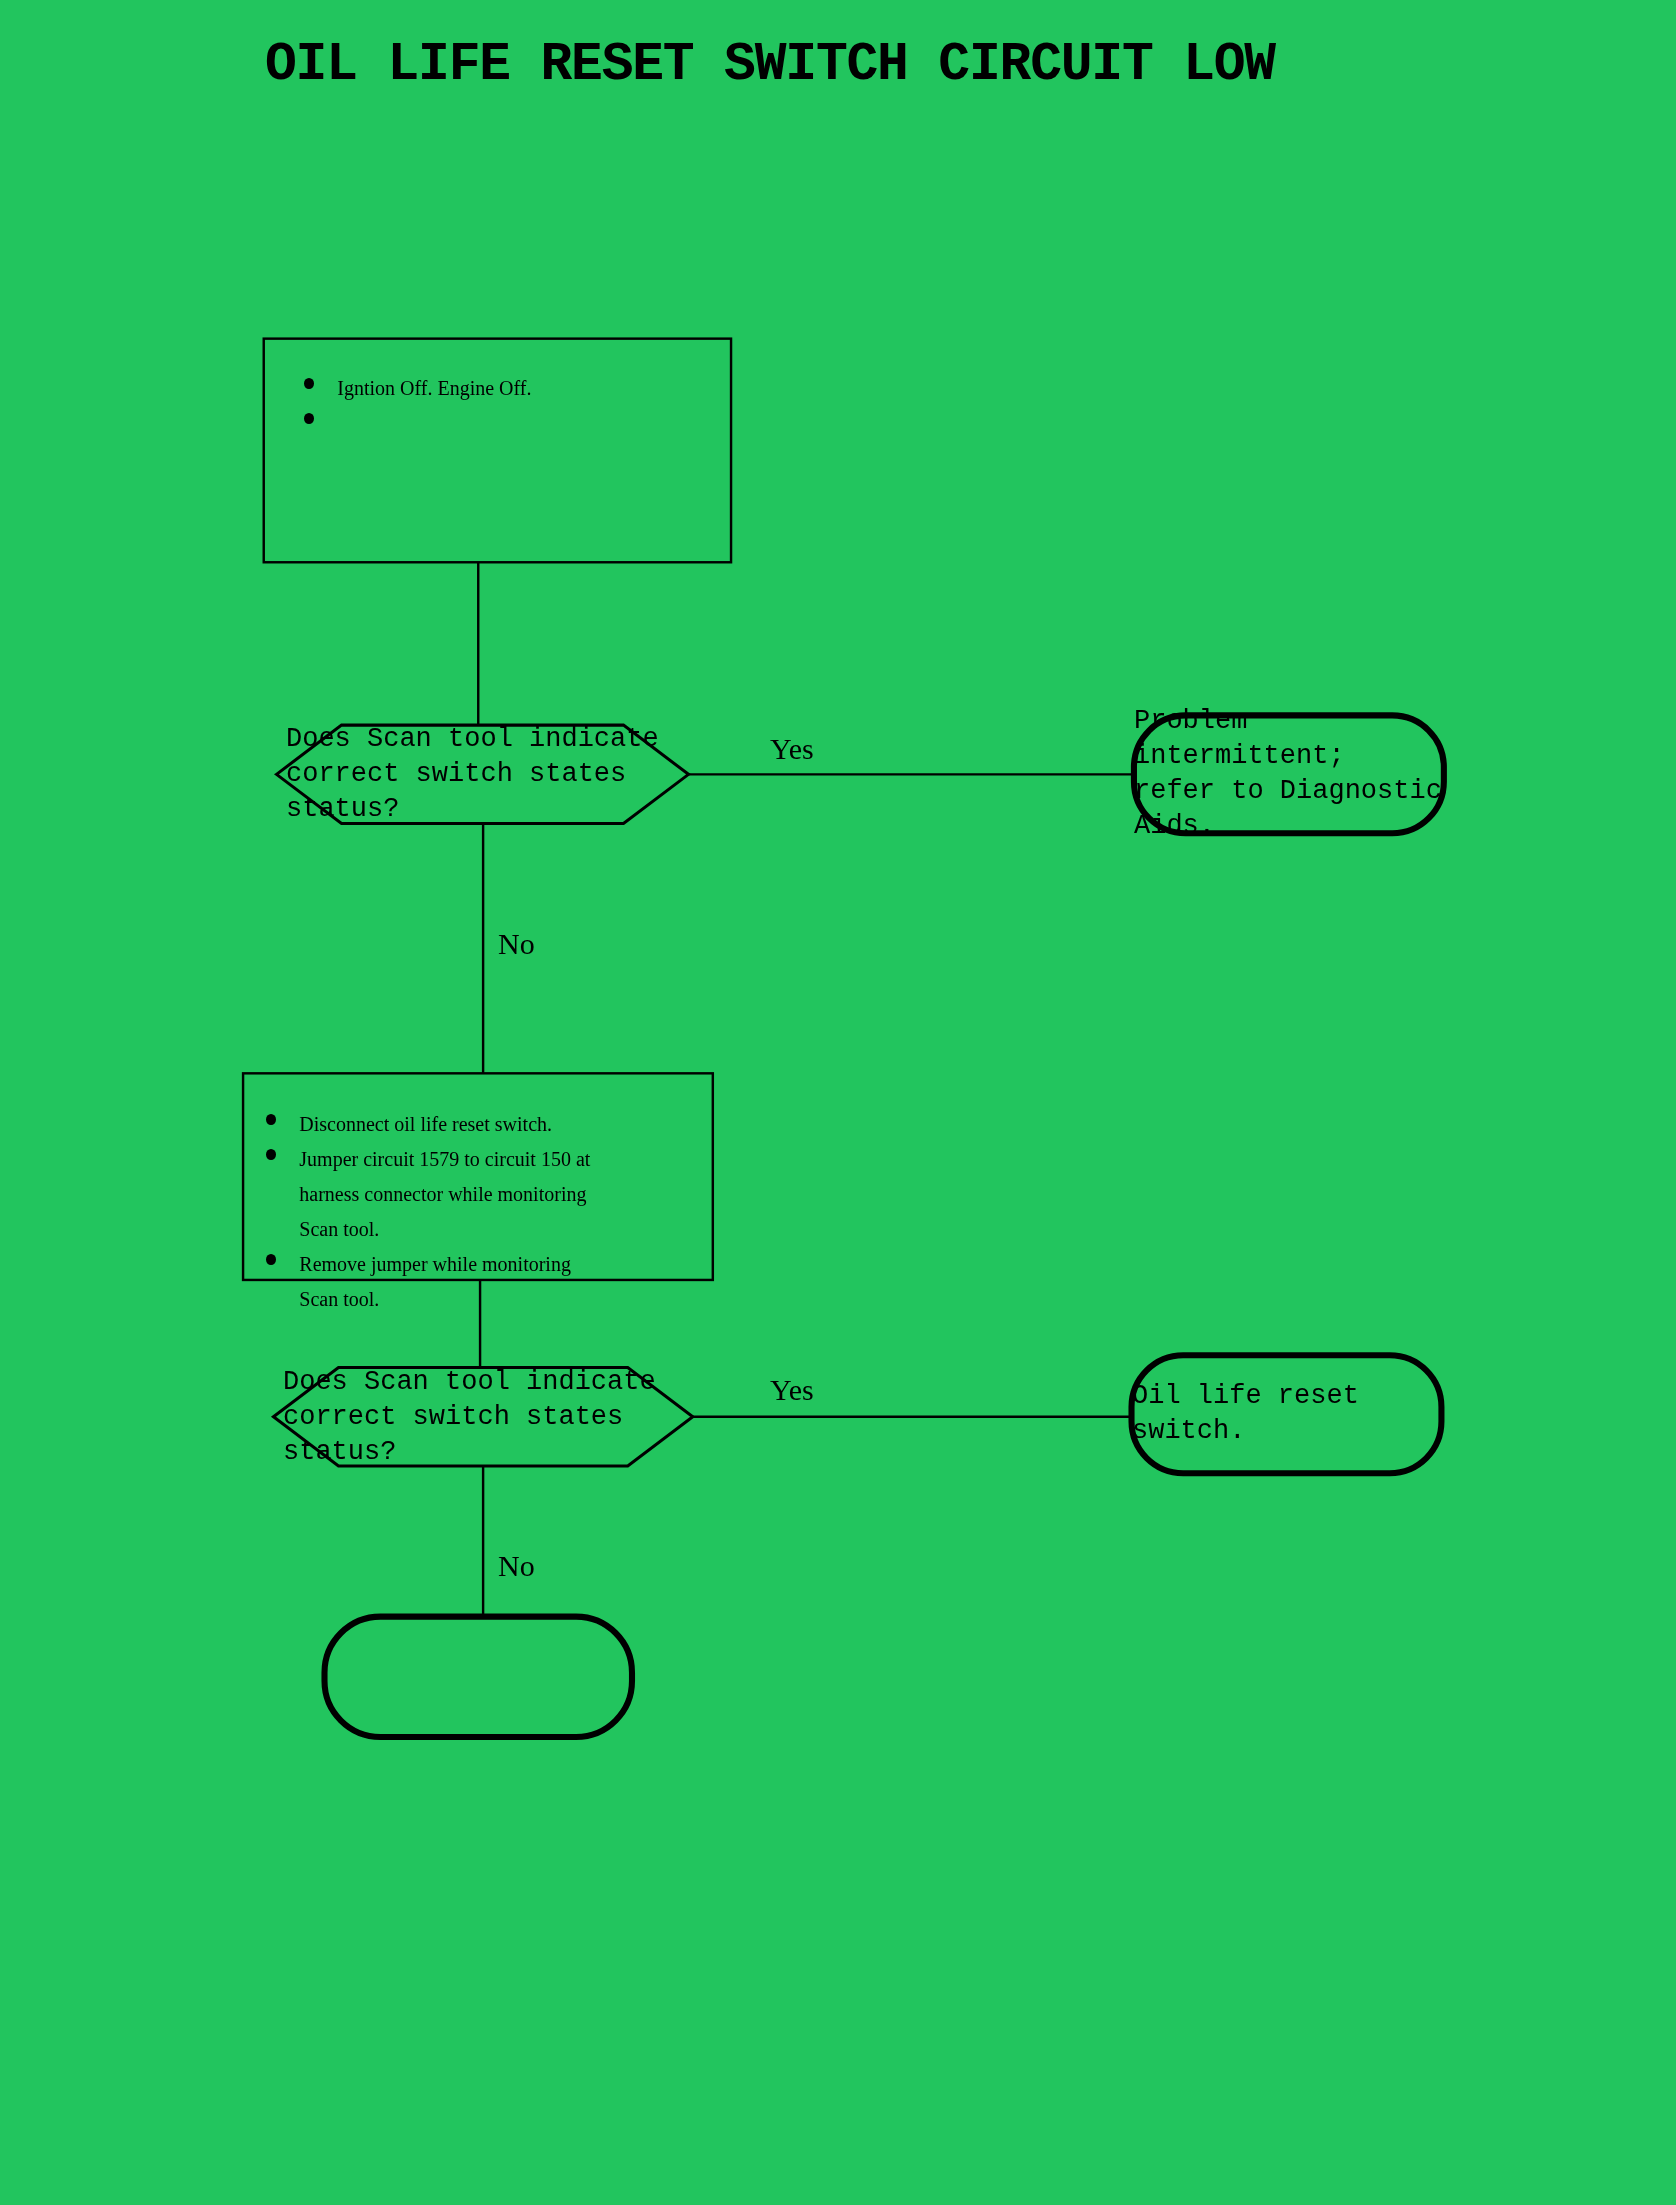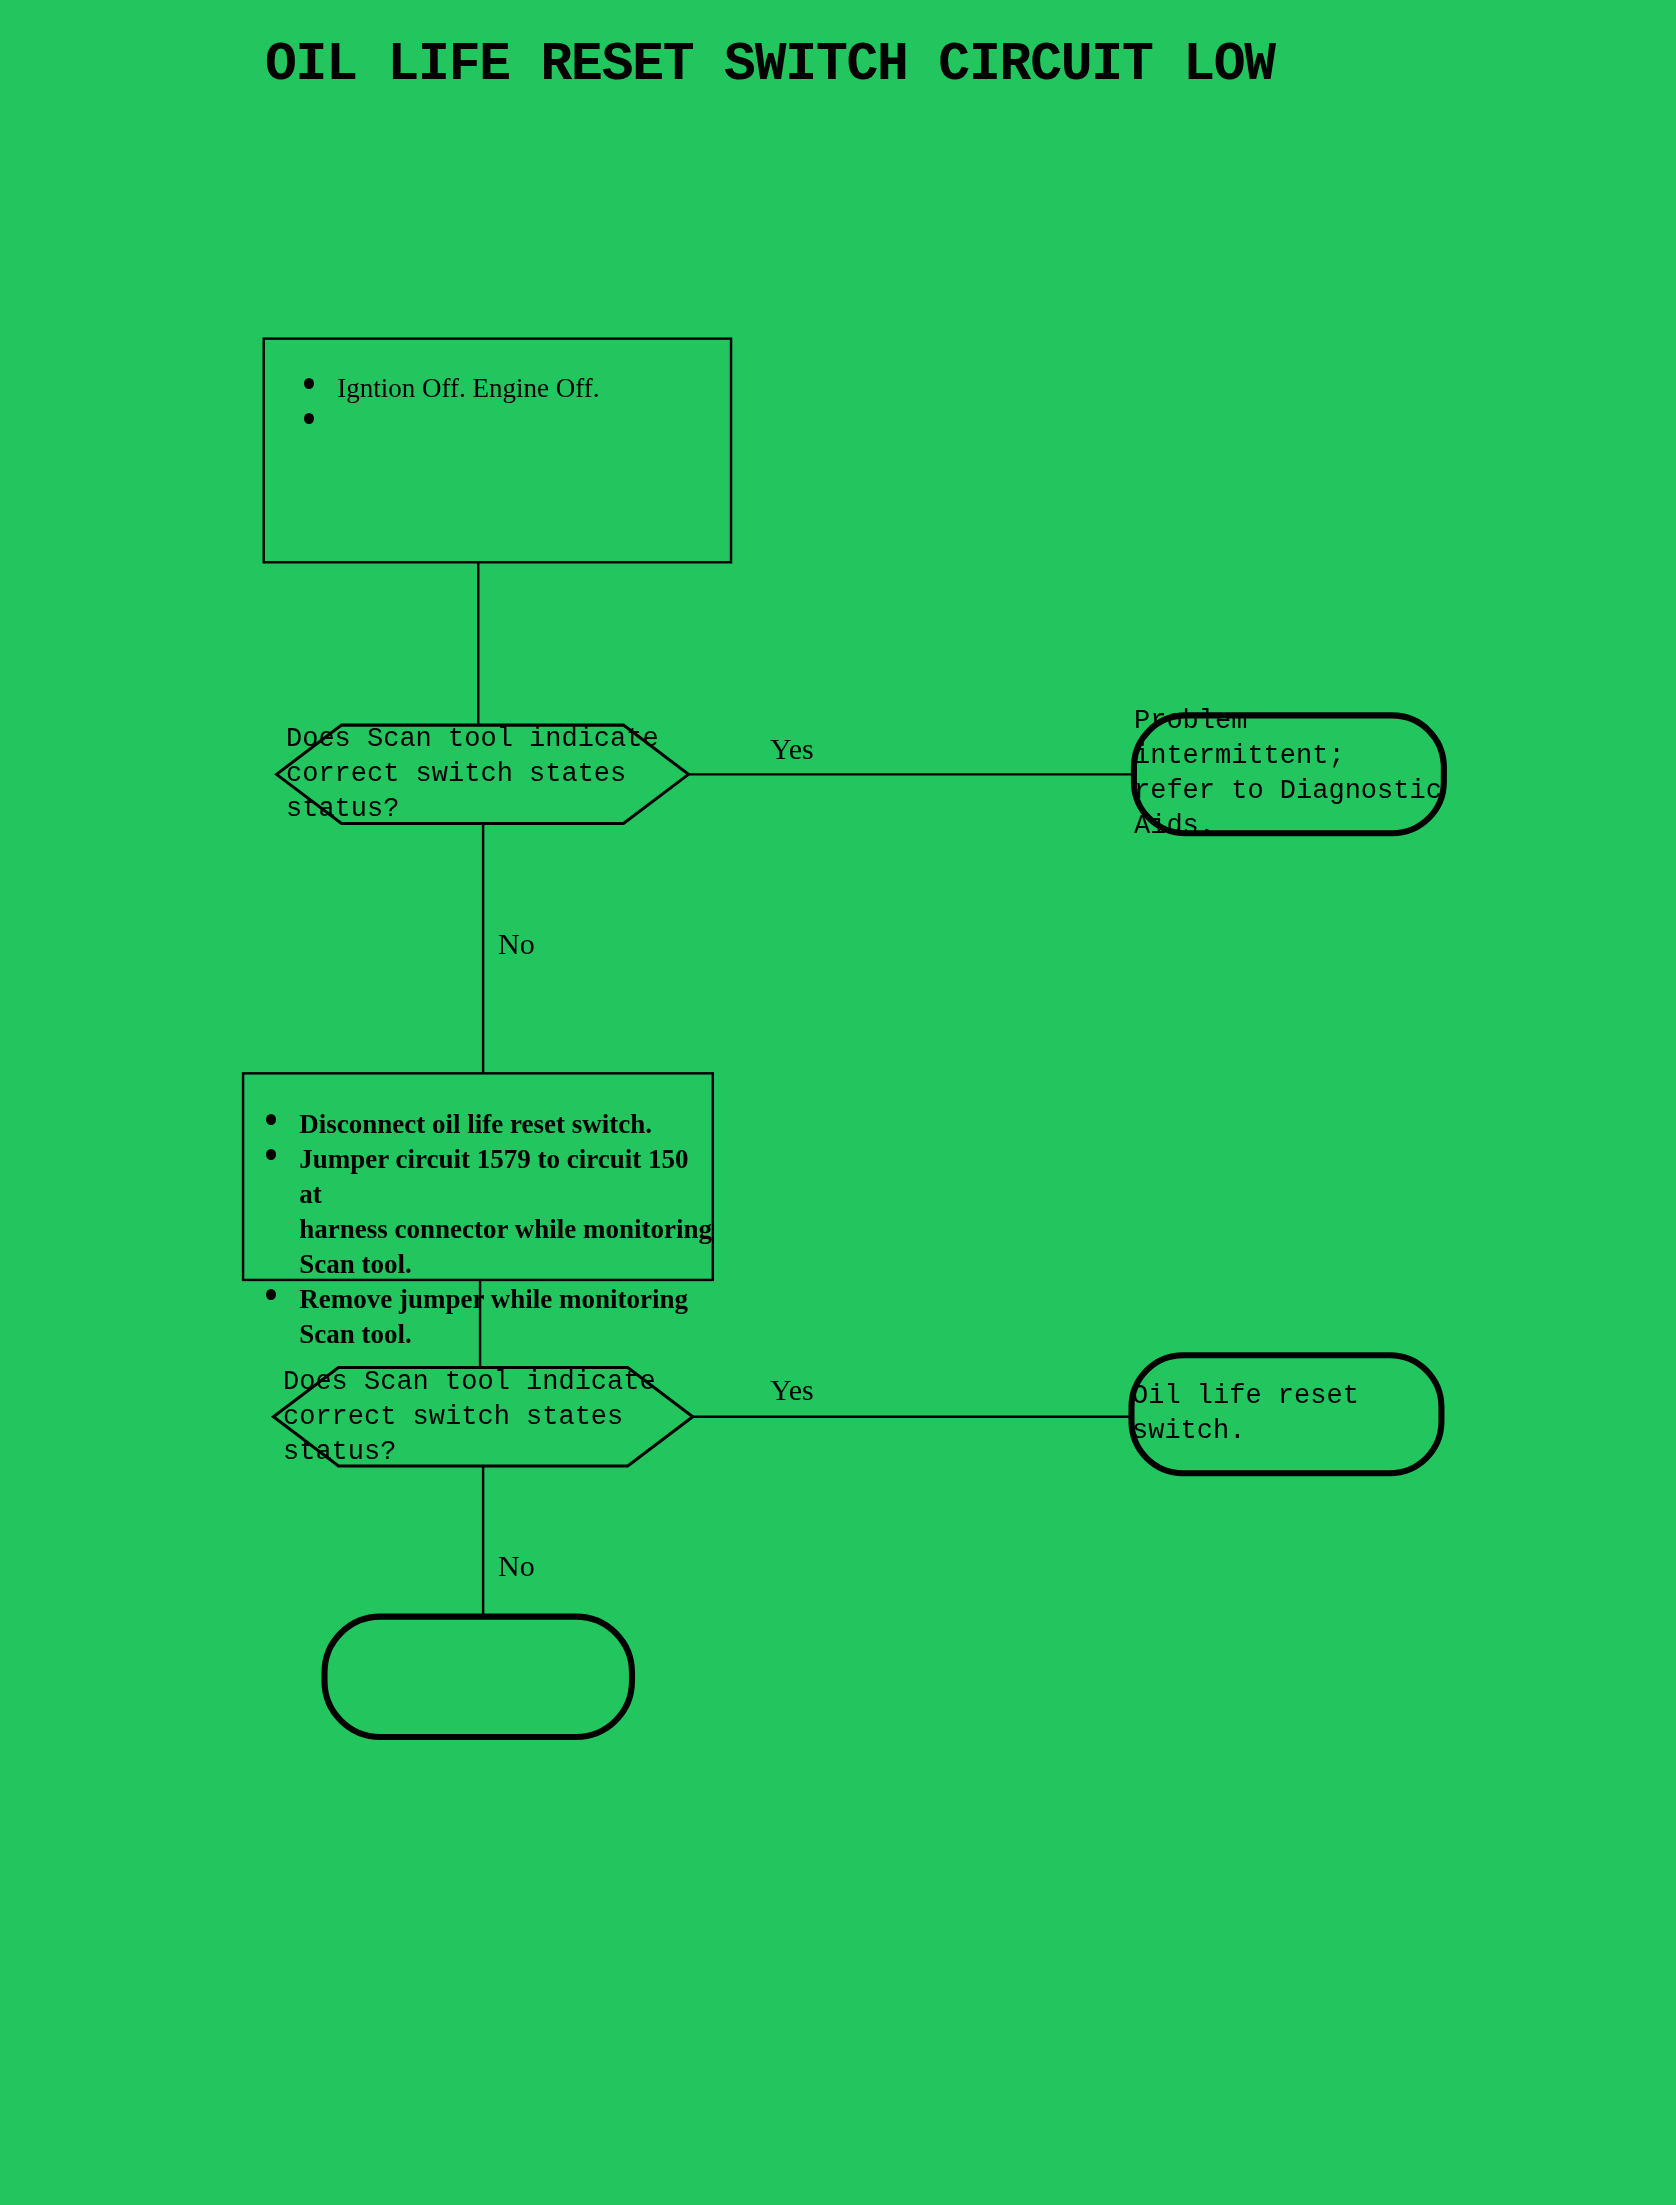--- a/index.html
+++ b/index.html
@@ -28,21 +28,21 @@
     left: 265px;
     top: 35px;
     font-family: "Liberation Mono", monospace;
     font-weight: bold;
     font-size: 53px;
     letter-spacing: -1.2px;
     white-space: nowrap;
   }
   .bullets {
     position: absolute;
-    font-size: 27px;
+    font-size: 20px;
     line-height: 35px;
   }
   .bullet-row {
     display: flex;
     align-items: flex-start;
   }
   .dot {
     flex: 0 0 auto;
     width: 10.3px;
     height: 11.5px;
@@ -120,21 +120,21 @@
 correct switch states status?</span>
   </div>
   <div class="edge-label" style="left:770px; top:734px;">Yes</div>
   <div class="edge-label" style="left:498px; top:929px;">No</div>
 
   <div class="centerbox" style="left:1134px; top:715px; width:310px; height:118px;">
     <span class="inner">Problem intermittent;
 refer to Diagnostic Aids.</span>
   </div>
 
-  <div class="bullets" style="left:266px; top:1107px; width:450px;font-weight:bold;">
+  <div class="bullets" style="left:266px; top:1107px; width:450px;">
     <div class="bullet-row">
       <span class="dot"></span>
       <span class="bullet-gap"></span>
       <span class="bullet-text">Disconnect oil life reset switch.</span>
     </div>
     <div class="bullet-row">
       <span class="dot"></span>
       <span class="bullet-gap"></span>
       <span class="bullet-text">Jumper circuit 1579 to circuit 150 at
 harness connector while monitoring

